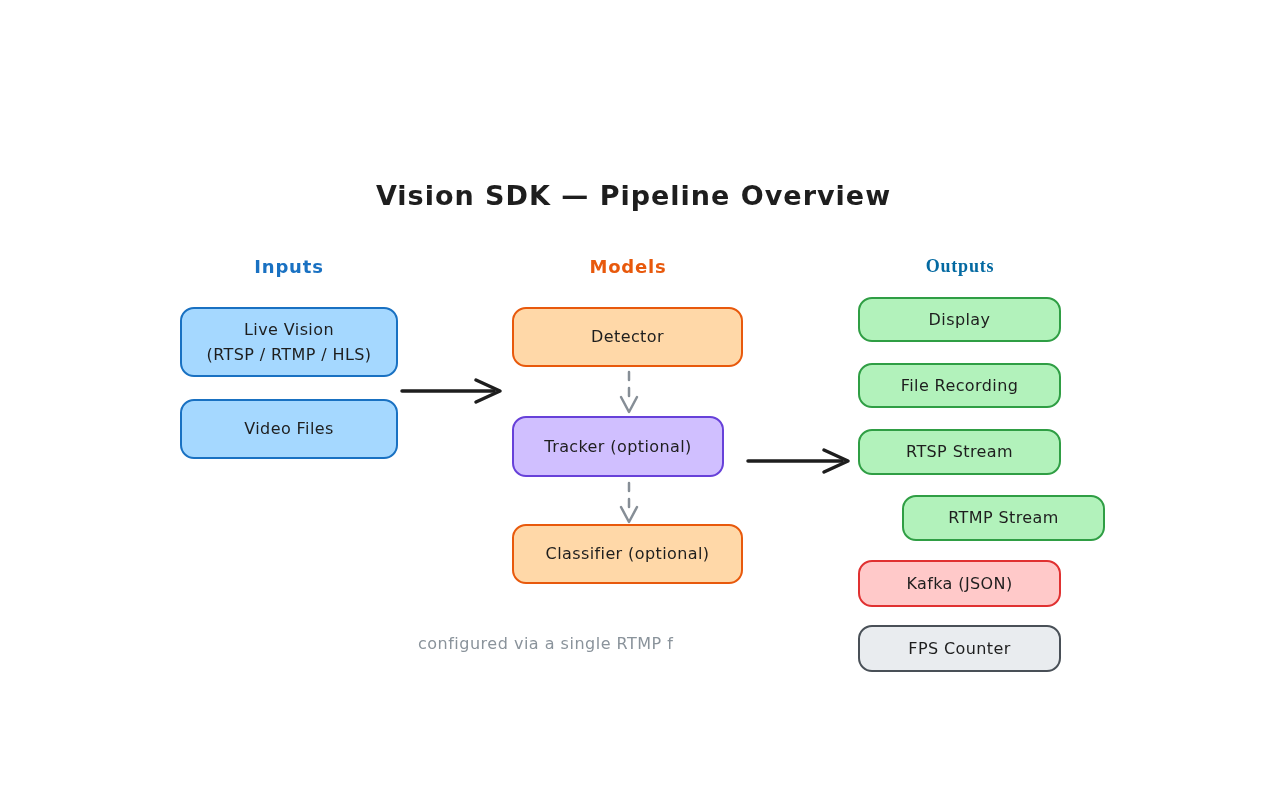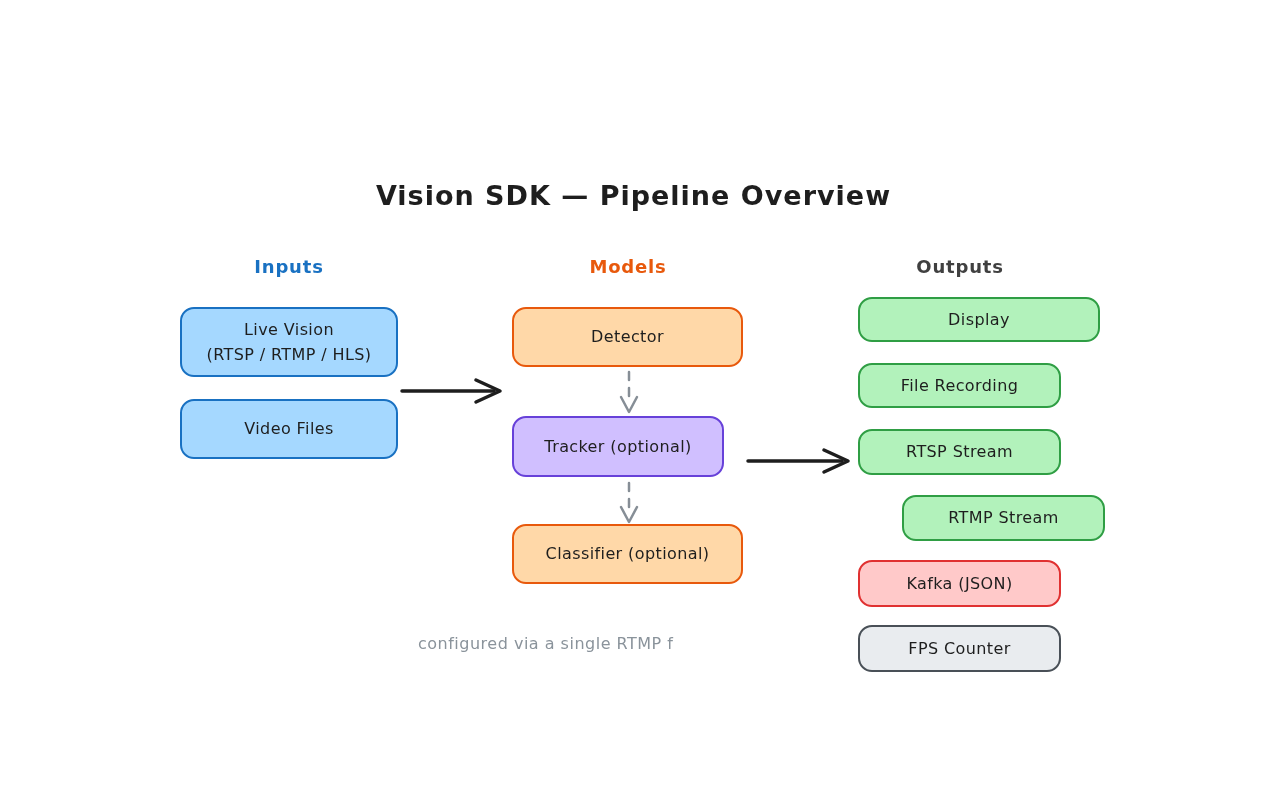--- a/index.html
+++ b/index.html
@@ -28,21 +28,21 @@
 
   .col-header {
     position: absolute;
     text-align: center;
     font-size: 18px;
     font-weight: 600;
     letter-spacing: 0.8px;
   }
   .col-header.inputs  { left: 180px; width: 218px; top: 256px; color: #1971c2; }
   .col-header.models  { left: 512px; width: 232px; top: 256px; color: #e8590c; }
-  .col-header.outputs { left: 858px; width: 204px; top: 256px; color: #404040; }
+  .col-header.outputs { left: 858px; width: 204px; top: 256px; color: #0369a1; font-family: Liberation Serif, serif; }
 
   .node {
     position: absolute;
     border: 2.5px solid;
     border-radius: 14px;
     display: flex;
     flex-direction: column;
     align-items: center;
     justify-content: center;
     gap: 2px;
@@ -63,21 +63,21 @@
   
   .n-live-streams  { left: 180px; top: 307px; width: 218px; height: 70px; }
   .n-video-files   { left: 180px; top: 399px; width: 218px; height: 60px; }
 
   
   .n-detector      { left: 512px; top: 307px; width: 231px; height: 60px; }
   .n-tracker       { left: 512px; top: 416px; width: 212px; height: 61px; }
   .n-classifier    { left: 512px; top: 524px; width: 231px; height: 60px; }
 
   
-  .n-display        { left: 858px; top: 297px; width: 242px; height: 45px; }
+  .n-display        { left: 858px; top: 297px; width: 203px; height: 45px; }
   .n-file-recording { left: 858px; top: 363px; width: 203px; height: 45px; }
   .n-rtsp-stream    { left: 858px; top: 429px; width: 203px; height: 46px; }
   .n-rtmp-stream    { left: 902px; top: 495px; width: 203px; height: 46px; align-items: center; }
   .n-kafka-json     { left: 858px; top: 560px; width: 203px; height: 47px; }
   .n-fps-counter    { left: 858px; top: 625px; width: 203px; height: 47px; }
 
   .caption {
     position: absolute;
     left: 418px;
     top: 634px;

